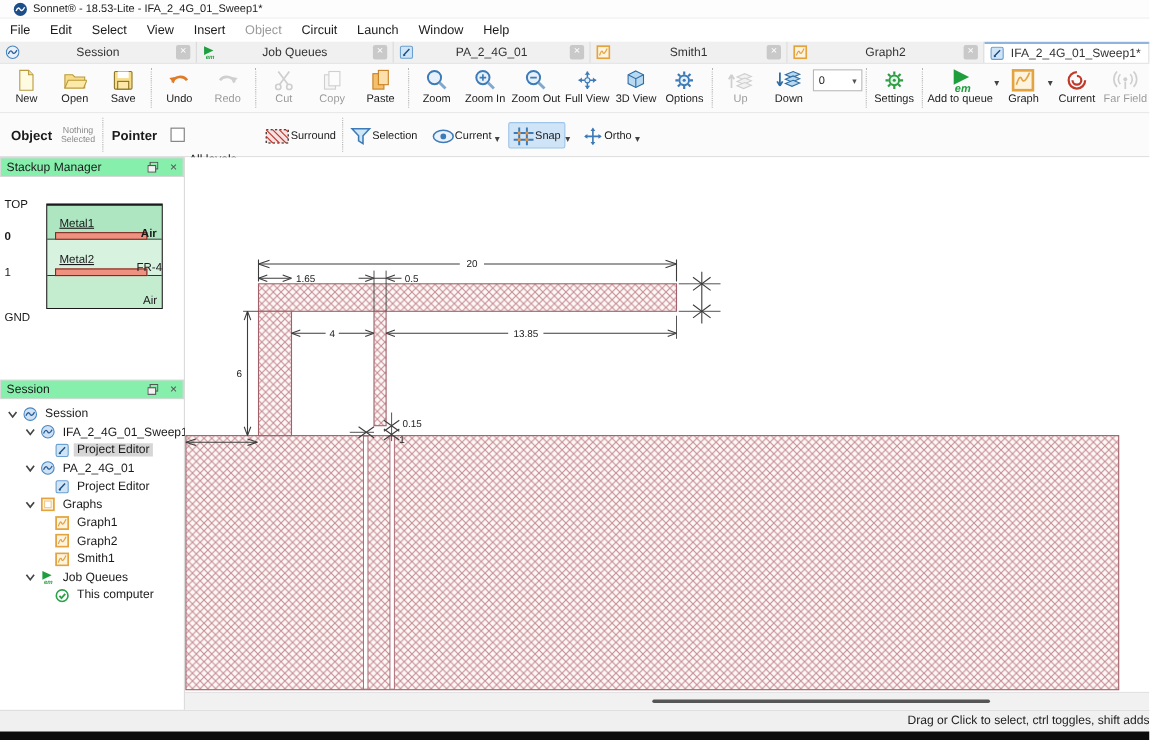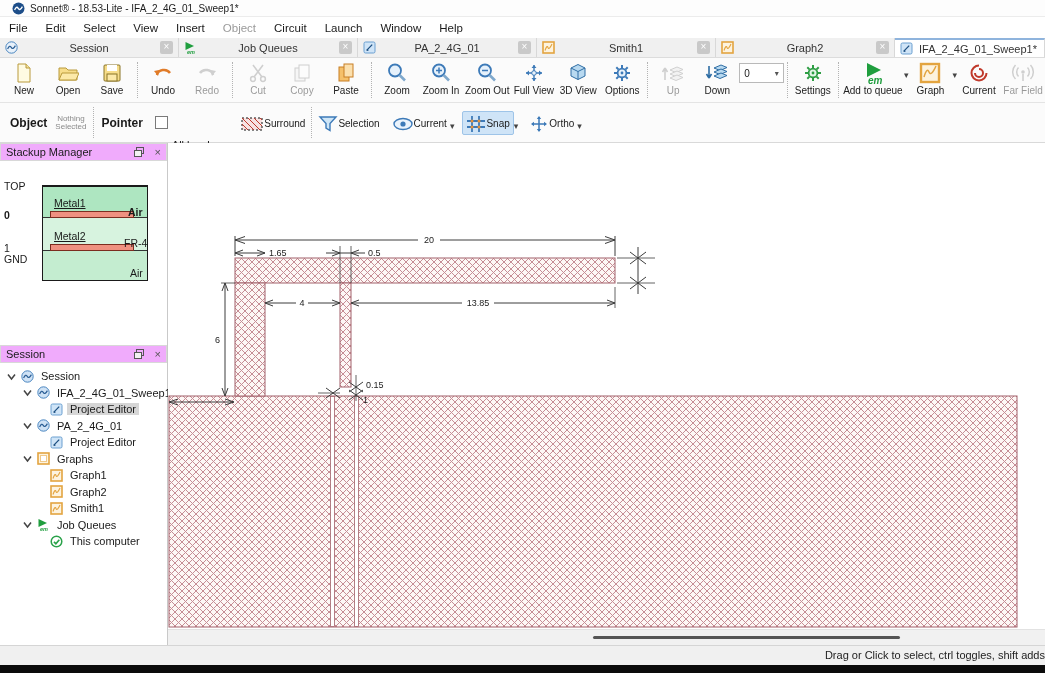--- a/index.html
+++ b/index.html
@@ -44,21 +44,21 @@
   .chk { width:13px; height:13px; border:1px solid #7a7a7a; background:#fff; margin-right:4px; }
   .lbl11 { font-size:11px;margin-top:44px; }
   .tbtn2 { min-width:46px; display:flex; flex-direction:row; align-items:center;
     font-size:10px; padding:2px 3px 0 3px; white-space:nowrap; }
   .tbtn2 .ticon { height:20px; display:flex; align-items:center; }
   .tbtn2.active { background:#cfe4f7; border:1px solid #9ec4e8; border-radius:2px; }
 
   
   .mainbody { height:502px; display:flex; }
   .leftcol { width:168px; border-right:1px solid #c9c9c9; display:flex; flex-direction:column; background:#fff; }
-  .panel-header { height:18px; background:#f0abfc; border:1px solid #d8d8d8; display:flex;
+  .panel-header { height:18px; background:#86efac; border:1px solid #d8d8d8; display:flex;
     align-items:center; gap:11px; font-size:11px; padding:0 5px; }
   .ph-label { flex:1; }
   .ph-btn { color:#555; font-size:11px; line-height:11px; }
   .stackup-body { height:184px; position:relative; background:#fff; }
   .session-body { flex:1; padding-top:5px; font-size:11px; background:#fff; }
 
   
   .su-abs { position:absolute; }
   .su-box { left:42px; top:24px; width:106px; height:96px; border:1px solid #1a1a1a; border-top:2px solid #1a1a1a; }
   .su-row { left:43px; width:104px; }
@@ -465,21 +465,21 @@
       <div class="su-abs su-row" style="top:57px; height:33px; background:#d7f3df; border-bottom:1px solid #333;"></div>
       <div class="su-abs su-row" style="top:90px; height:29px; background:#c4edd0;"></div>
       <div class="su-abs su-box"></div>
       <div class="su-abs su-lbl" style="left:54px; top:36px; text-decoration:underline;">Metal1</div>
       <div class="su-abs metalbar" style="left:50px; top:50px; width:84px;"></div>
       <div class="su-abs su-lbl" style="left:54px; top:69px; text-decoration:underline;">Metal2</div>
       <div class="su-abs metalbar" style="left:50px; top:83px; width:84px;"></div>
       <div class="su-abs su-side" style="left:4px; top:19px;">TOP</div>
       <div class="su-abs su-side" style="left:4px; top:48px; font-weight:bold;">0</div>
       <div class="su-abs su-side" style="left:4px; top:81px;">1</div>
-      <div class="su-abs su-side" style="left:4px; top:92px;">GND</div>
+      <div class="su-abs su-side" style="left:4px; top:122px;">GND</div>
       <div class="su-abs su-lbl" style="left:128px; top:45px; font-weight:bold;">Air</div>
       <div class="su-abs su-lbl" style="left:124px; top:76px;">FR-4</div>
       <div class="su-abs su-lbl" style="left:130px; top:106px;">Air</div>
     </div>
 
     <div class="panel-header">
       <span class="ph-label">Session</span>
       <svg class="ph-btn" width="10" height="10" viewBox="0 0 10 10">
           <rect x="2.5" y="0.5" width="7" height="6" fill="none" stroke="#555"></rect>
           <rect x="0.5" y="3.5" width="7" height="6" fill="#f2f2f2" stroke="#555"></rect>

